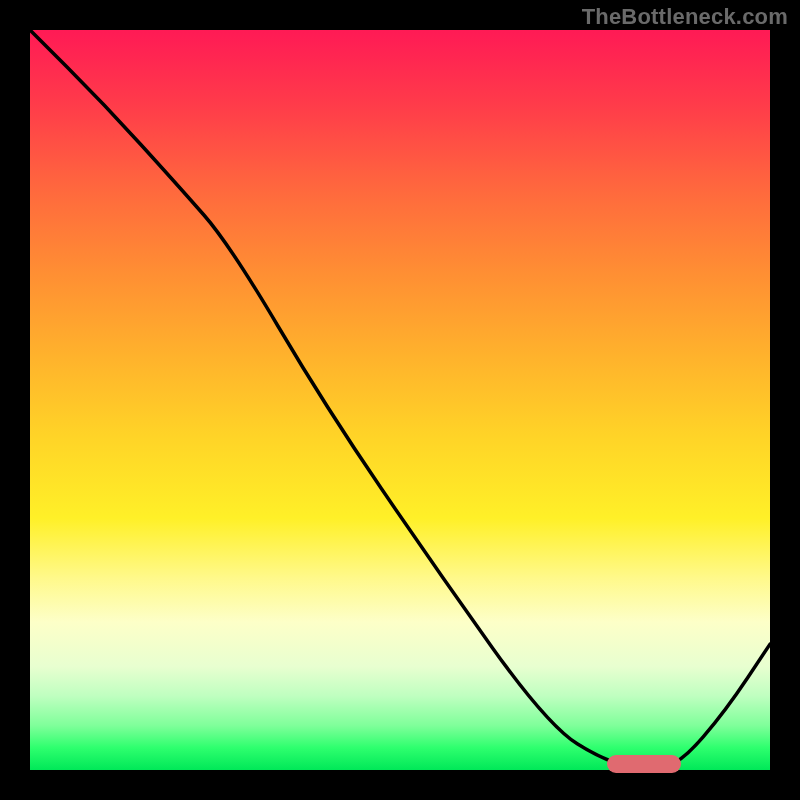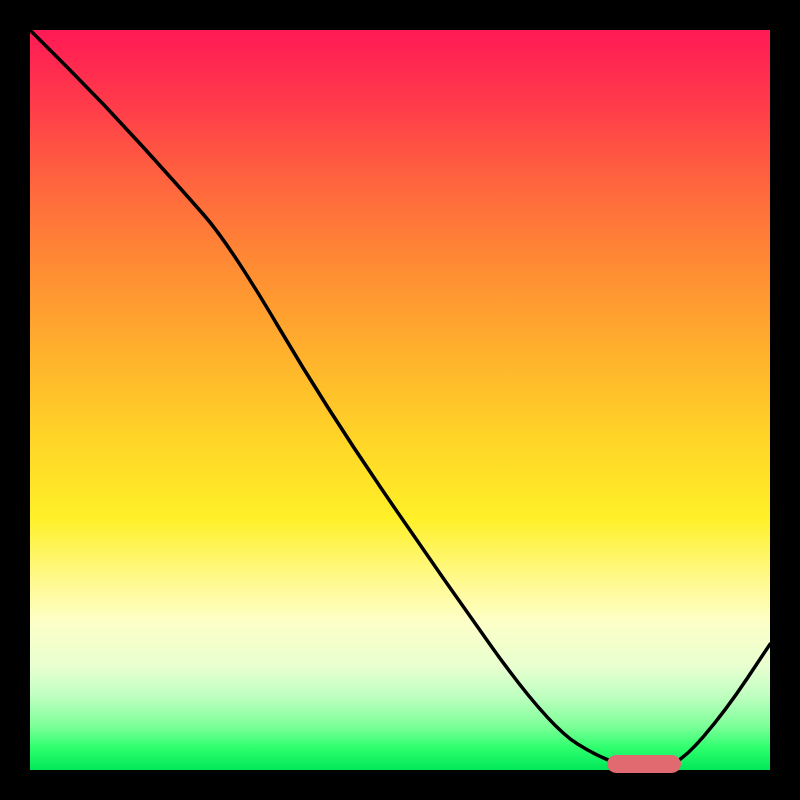--- a/index.html
+++ b/index.html
@@ -71,14 +71,15 @@
   <div class="plot-area">
 
     <svg class="curve" viewBox="0 0 740 740" preserveAspectRatio="none">
       <path id="curve-path" d="M 0 0 Q 0 0 37 37 Q 74 74 111 114.69999999999999 Q 148 155.39999999999998 173.9 185 Q 199.8 214.60000000000002 247.9 296 Q 296 377.40000000000003 351.5 458.80000000000007 Q 407.00000000000006 540.2 462.5 617.9000000000001 Q 518 695.6 547.6 714.1 Q 577.2 732.6 599.4000000000001 736.3 Q 621.6 740 636.4000000000001 736.3 Q 651.2 732.6 673.4 706.7 Q 695.5999999999999 680.8 717.8 647.5 T 740 614.2" fill="none" stroke="#000" stroke-width="3.5" stroke-linecap="round" stroke-linejoin="round"></path>
     </svg>
 
     <div class="optimal-bar" id="optimal-bar" style="left: 577.2px; width: 74px; top: 725.08px;"></div>
 
   </div>
 
+  <div class="attribution">TheBottleneck.com</div>
 
 </div>
 
 </body></html>

